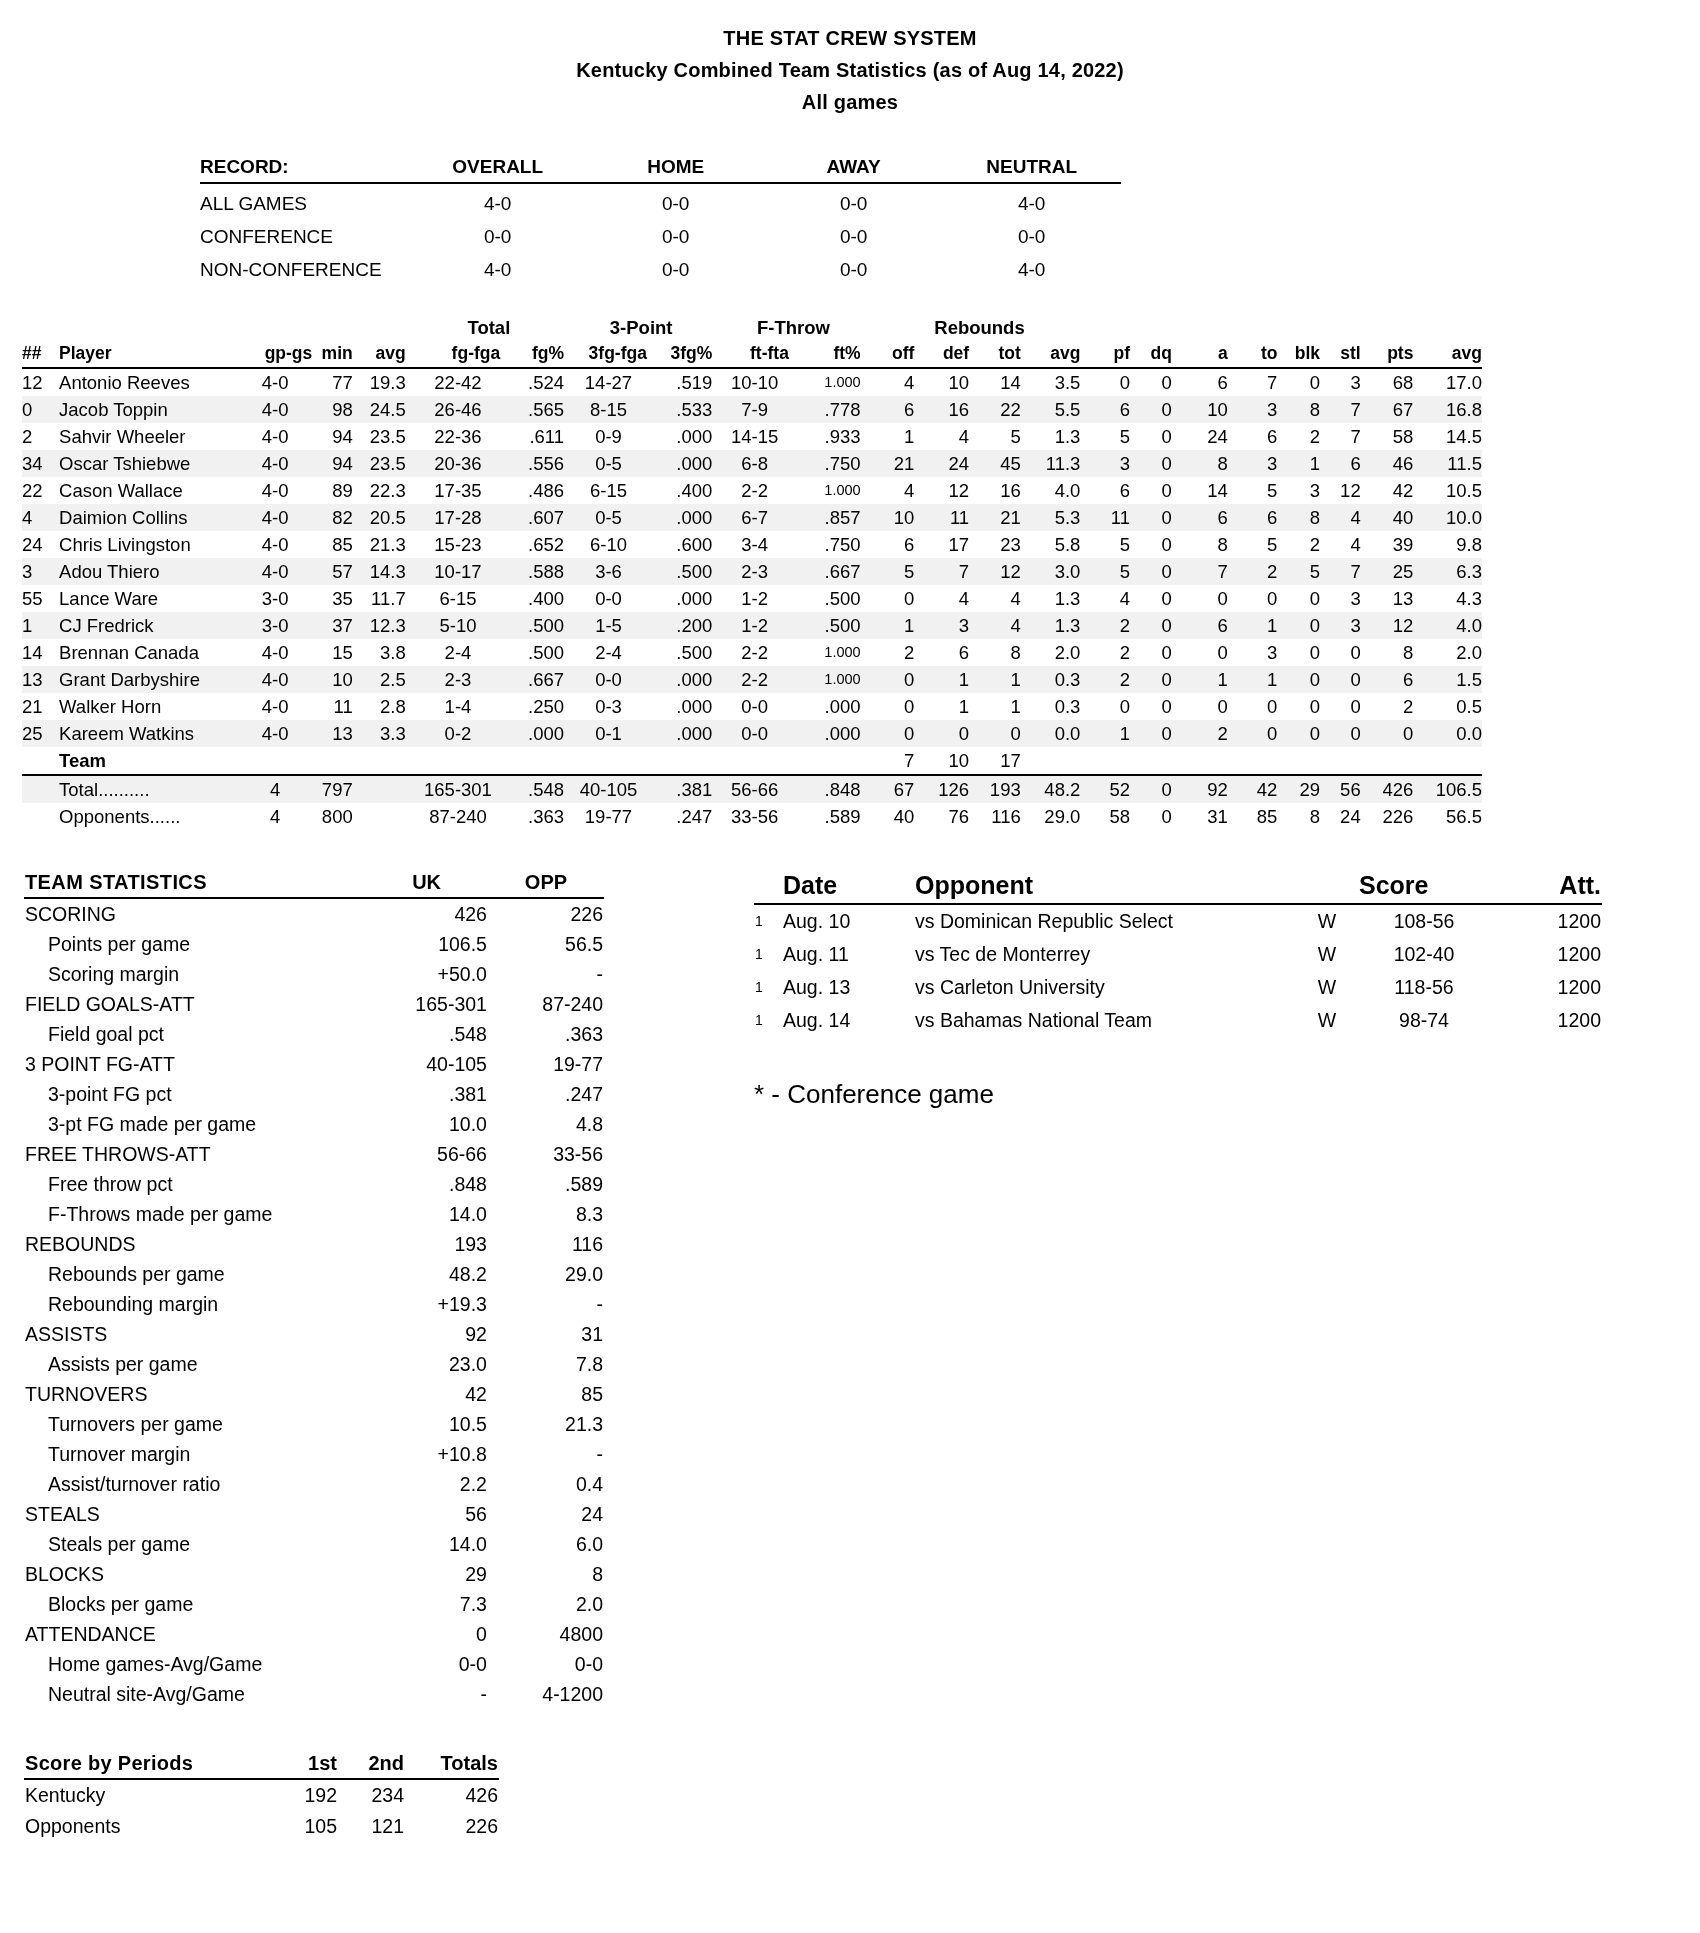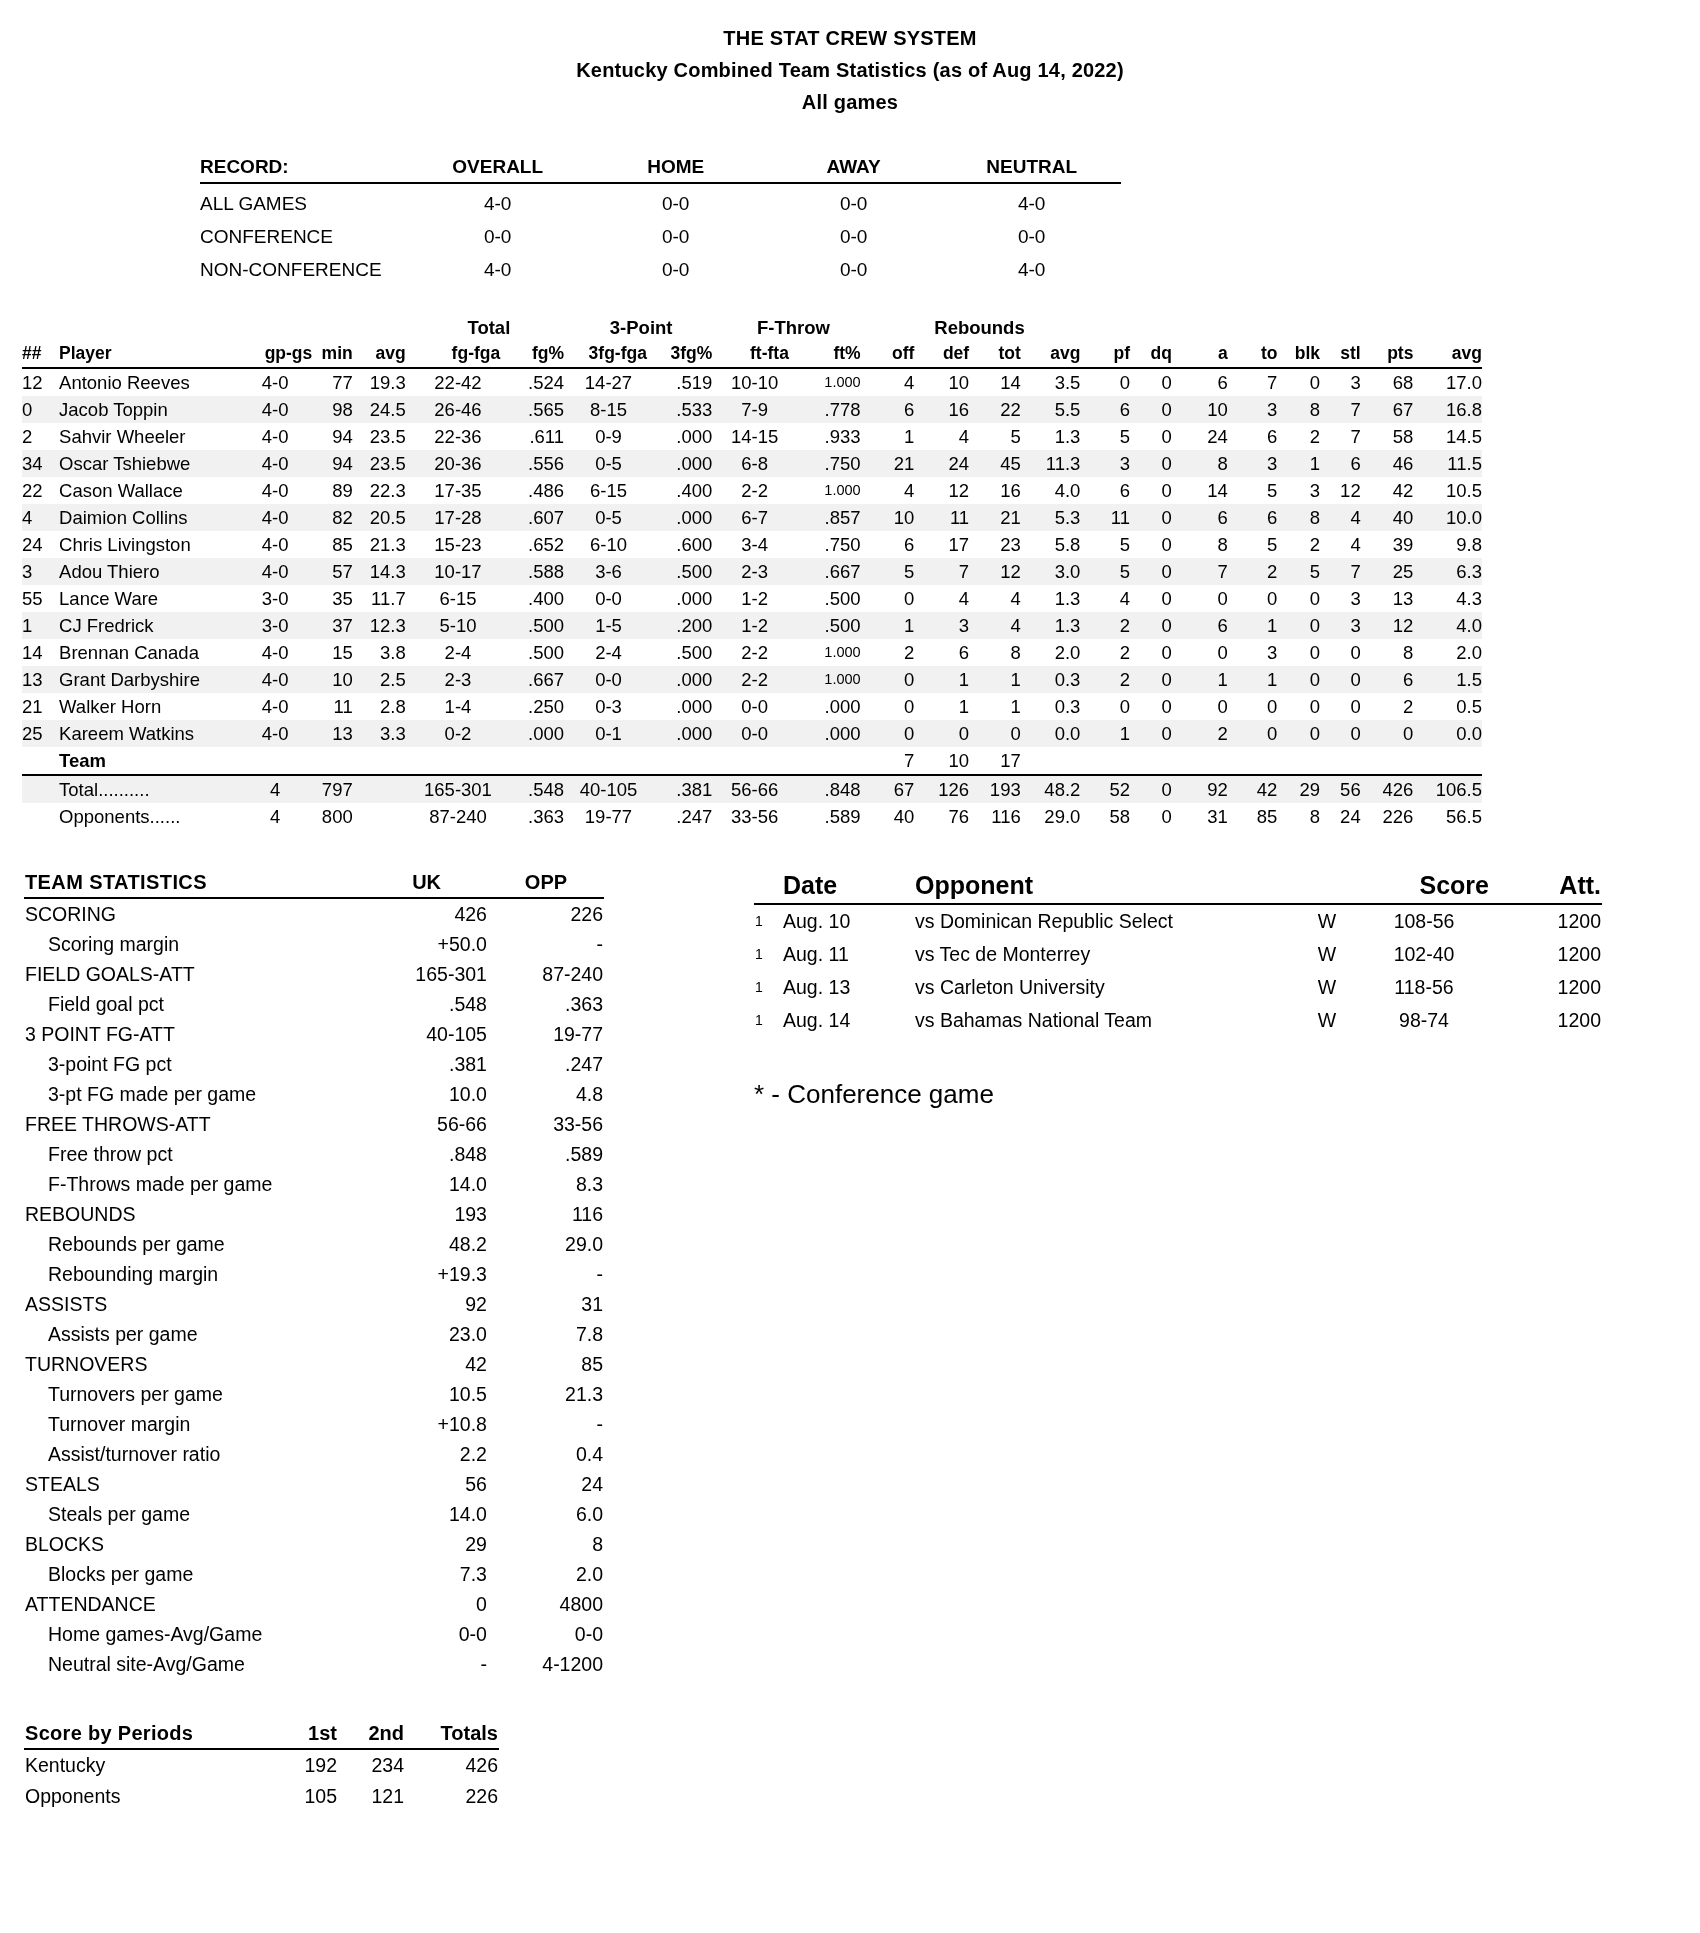--- a/index.html
+++ b/index.html
@@ -168,21 +168,21 @@
     font-size: 19.5px;
   }
   table.sched thead th {
     font-weight: bold;
     border-bottom: 2px solid #000;
     padding-bottom: 3px;
     font-size: 25px;
   }
   table.sched thead th.l { text-align: left; }
   table.sched thead th.r { text-align: right; }
-  table.sched thead th.c { text-align: right; }
+  table.sched thead th.c { text-align: left; }
   table.sched td {
     height: 31px;
     line-height: 31px;
     white-space: nowrap;
   }
   .sc-mark { width: 26px; text-align: left; font-size: 14px; vertical-align: bottom; }
   .sc-date { width: 130px; text-align: left; }
   .sc-opp  { width: 380px; text-align: left; }
   .sc-res  { width: 60px;  text-align: center; }
   .sc-score{ width: 130px; text-align: center; }
@@ -746,20 +746,25 @@
             <th class="r ts-opp">OPP</th>
           </tr>
         </thead>
         <tbody id="teamstats-body">
             <tr>
               <td class="l ts-label">SCORING</td>
               <td class="r ts-uk">426</td>
               <td class="r ts-opp">226</td>
             </tr>
             <tr>
+              <td class="l ts-label indent">Points per game</td>
+              <td class="r ts-uk">106.5</td>
+              <td class="r ts-opp">56.5</td>
+            </tr>
+            <tr>
               <td class="l ts-label indent">Scoring margin</td>
               <td class="r ts-uk">+50.0</td>
               <td class="r ts-opp">-</td>
             </tr>
             <tr>
               <td class="l ts-label">FIELD GOALS-ATT</td>
               <td class="r ts-uk">165-301</td>
               <td class="r ts-opp">87-240</td>
             </tr>
             <tr>

